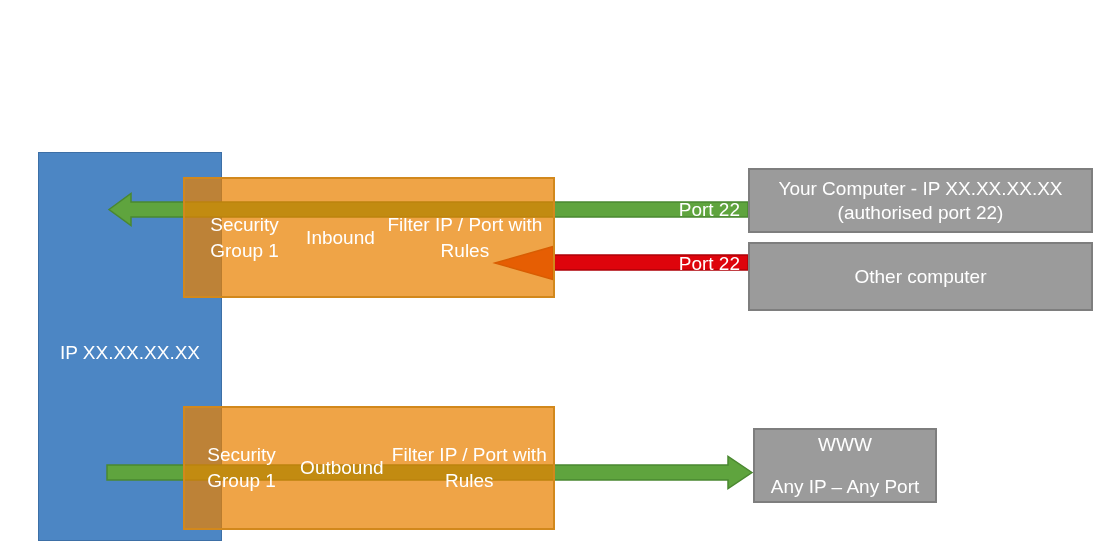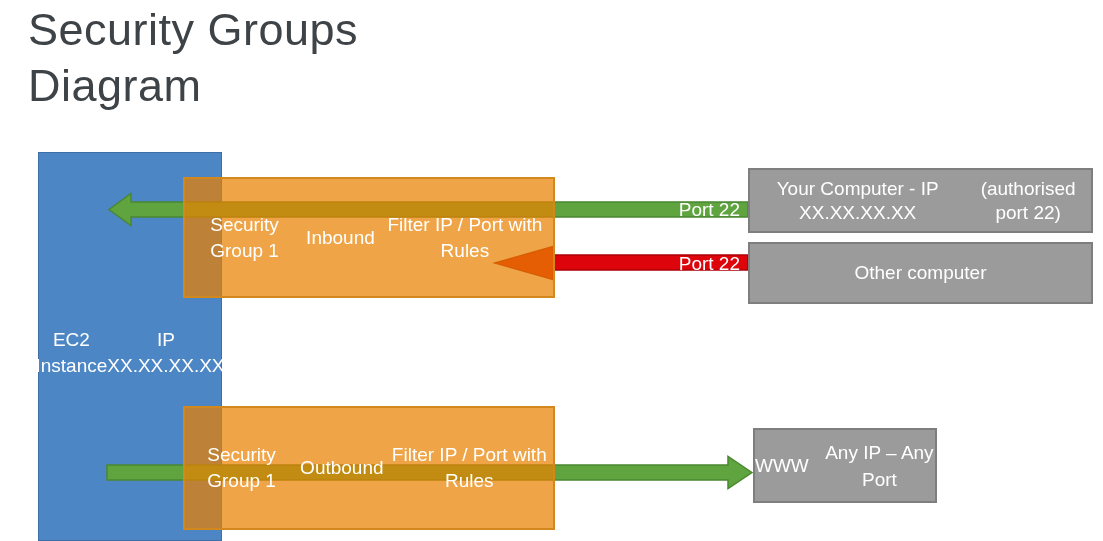--- a/index.html
+++ b/index.html
@@ -44,60 +44,55 @@
     color:var(--label-text);text-align:center;
   }
   .sg1-text{left:183px;top:177px;width:372px;height:121px;font-size:19px;line-height:26px;}
   .sg2-text{left:183px;top:406px;width:372px;height:124px;font-size:19px;line-height:26px;}
   .ec2-text{left:38px;top:327px;width:184px;height:52px;font-size:19px;line-height:26px;}
   .gray-box{
     position:absolute;z-index:2;
     background:var(--endpoint-gray);
     border:2px solid var(--endpoint-gray-border);
     box-sizing:border-box;
-    display:flex;justify-content:center;align-items:center;
+    display:flex;flex-direction:column;justify-content:center;align-items:center;
     color:var(--label-text);text-align:center;
     font-size:19px;line-height:24px;
   }
   .g1{left:748px;top:168px;width:345px;height:65px;}
-  .g2{left:748px;top:242px;width:345px;height:62px;}
+  .g2{left:748px;top:242px;width:345px;height:69px;}
   .g3{left:753px;top:428px;width:184px;height:75px;line-height:27px;gap:15px;}
   .arrow-label{
     position:absolute;z-index:4;
     color:var(--label-text);
     font-size:19px;line-height:24px;
     text-align:right;white-space:nowrap;
   }
   .l1{left:560px;width:180px;top:198px;}
   .l2{left:560px;width:180px;top:252px;}
   .l3{left:544px;width:180px;top:480px;}
 </style>
 </head>
 <body>
 
 <div class="canvas">
 
-  <div class="title">
-    <div>Security Groups</div>
-    <div>Diagram</div>
-  </div>
 
   <div class="blue-box"></div>
 
   <svg class="arrows" viewBox="0 0 1103 541" xmlns="http://www.w3.org/2000/svg">
     <polygon class="arrow-green" points="109,209.5 131,193.5 131,202 748,202 748,217 131,217 131,225.5"></polygon>
     <polygon class="arrow-red" points="495,263 553,246.5 553,255 748,255 748,270 553,270 553,279.5"></polygon>
     <polygon class="arrow-green" points="752,472.5 728,456.5 728,465 107,465 107,480 728,480 728,488.5"></polygon>
   </svg>
 
   <div class="orange-box sg1"></div>
   <div class="orange-box sg2"></div>
 
   <div class="box-text ec2-text">
-    <div>EC2 Instance</div>
     <div>IP XX.XX.XX.XX</div>
   </div>
 
   <div class="box-text sg1-text">
     <div>Security Group 1</div>
     <div>Inbound</div>
     <div>Filter IP / Port with Rules</div>
   </div>
 
   <div class="box-text sg2-text">

